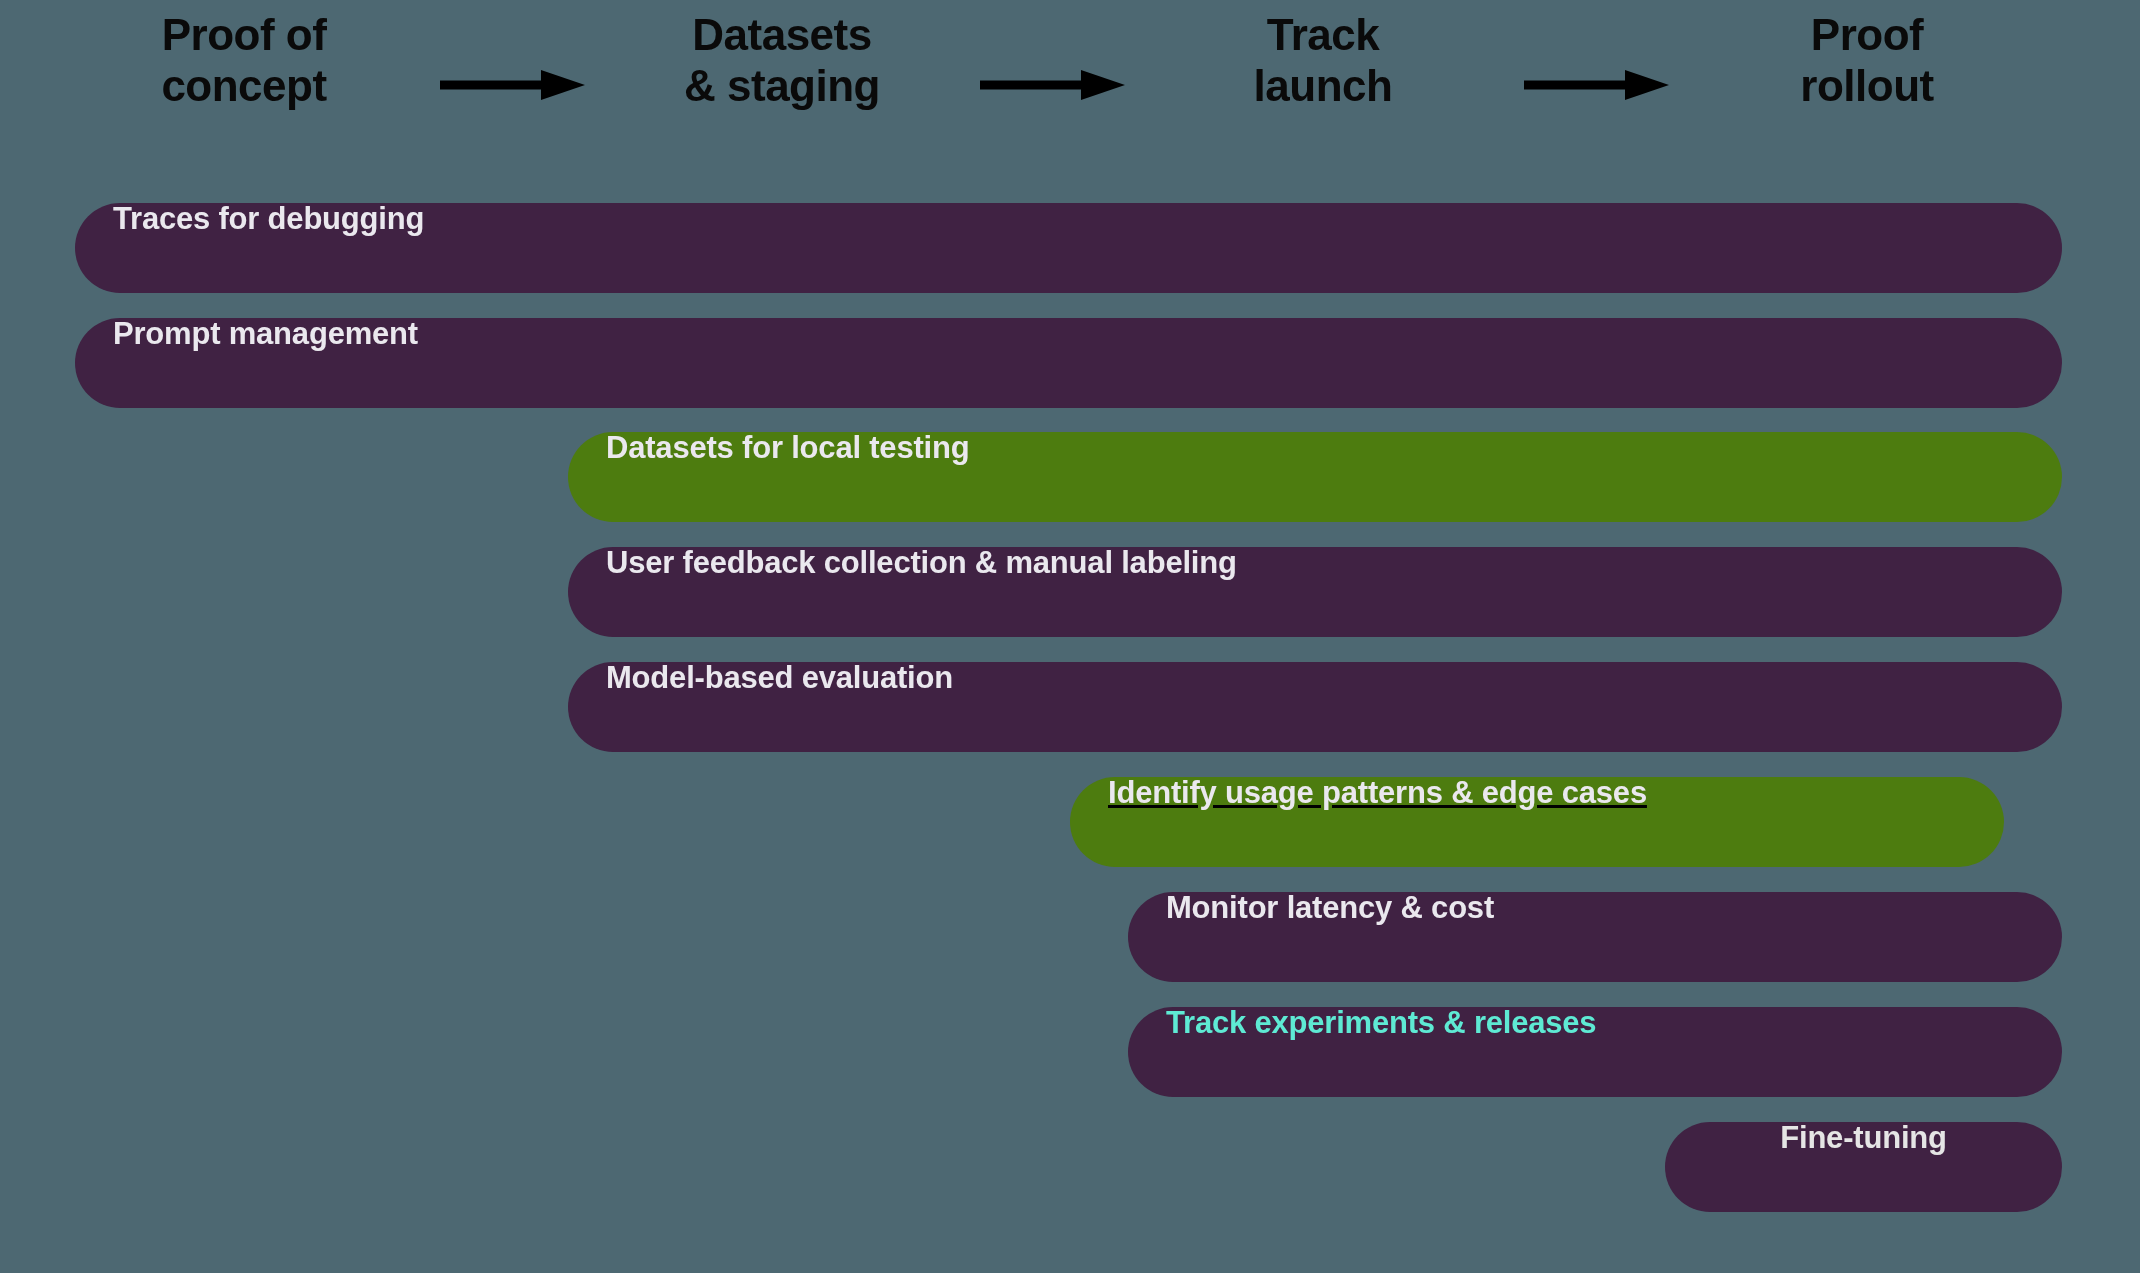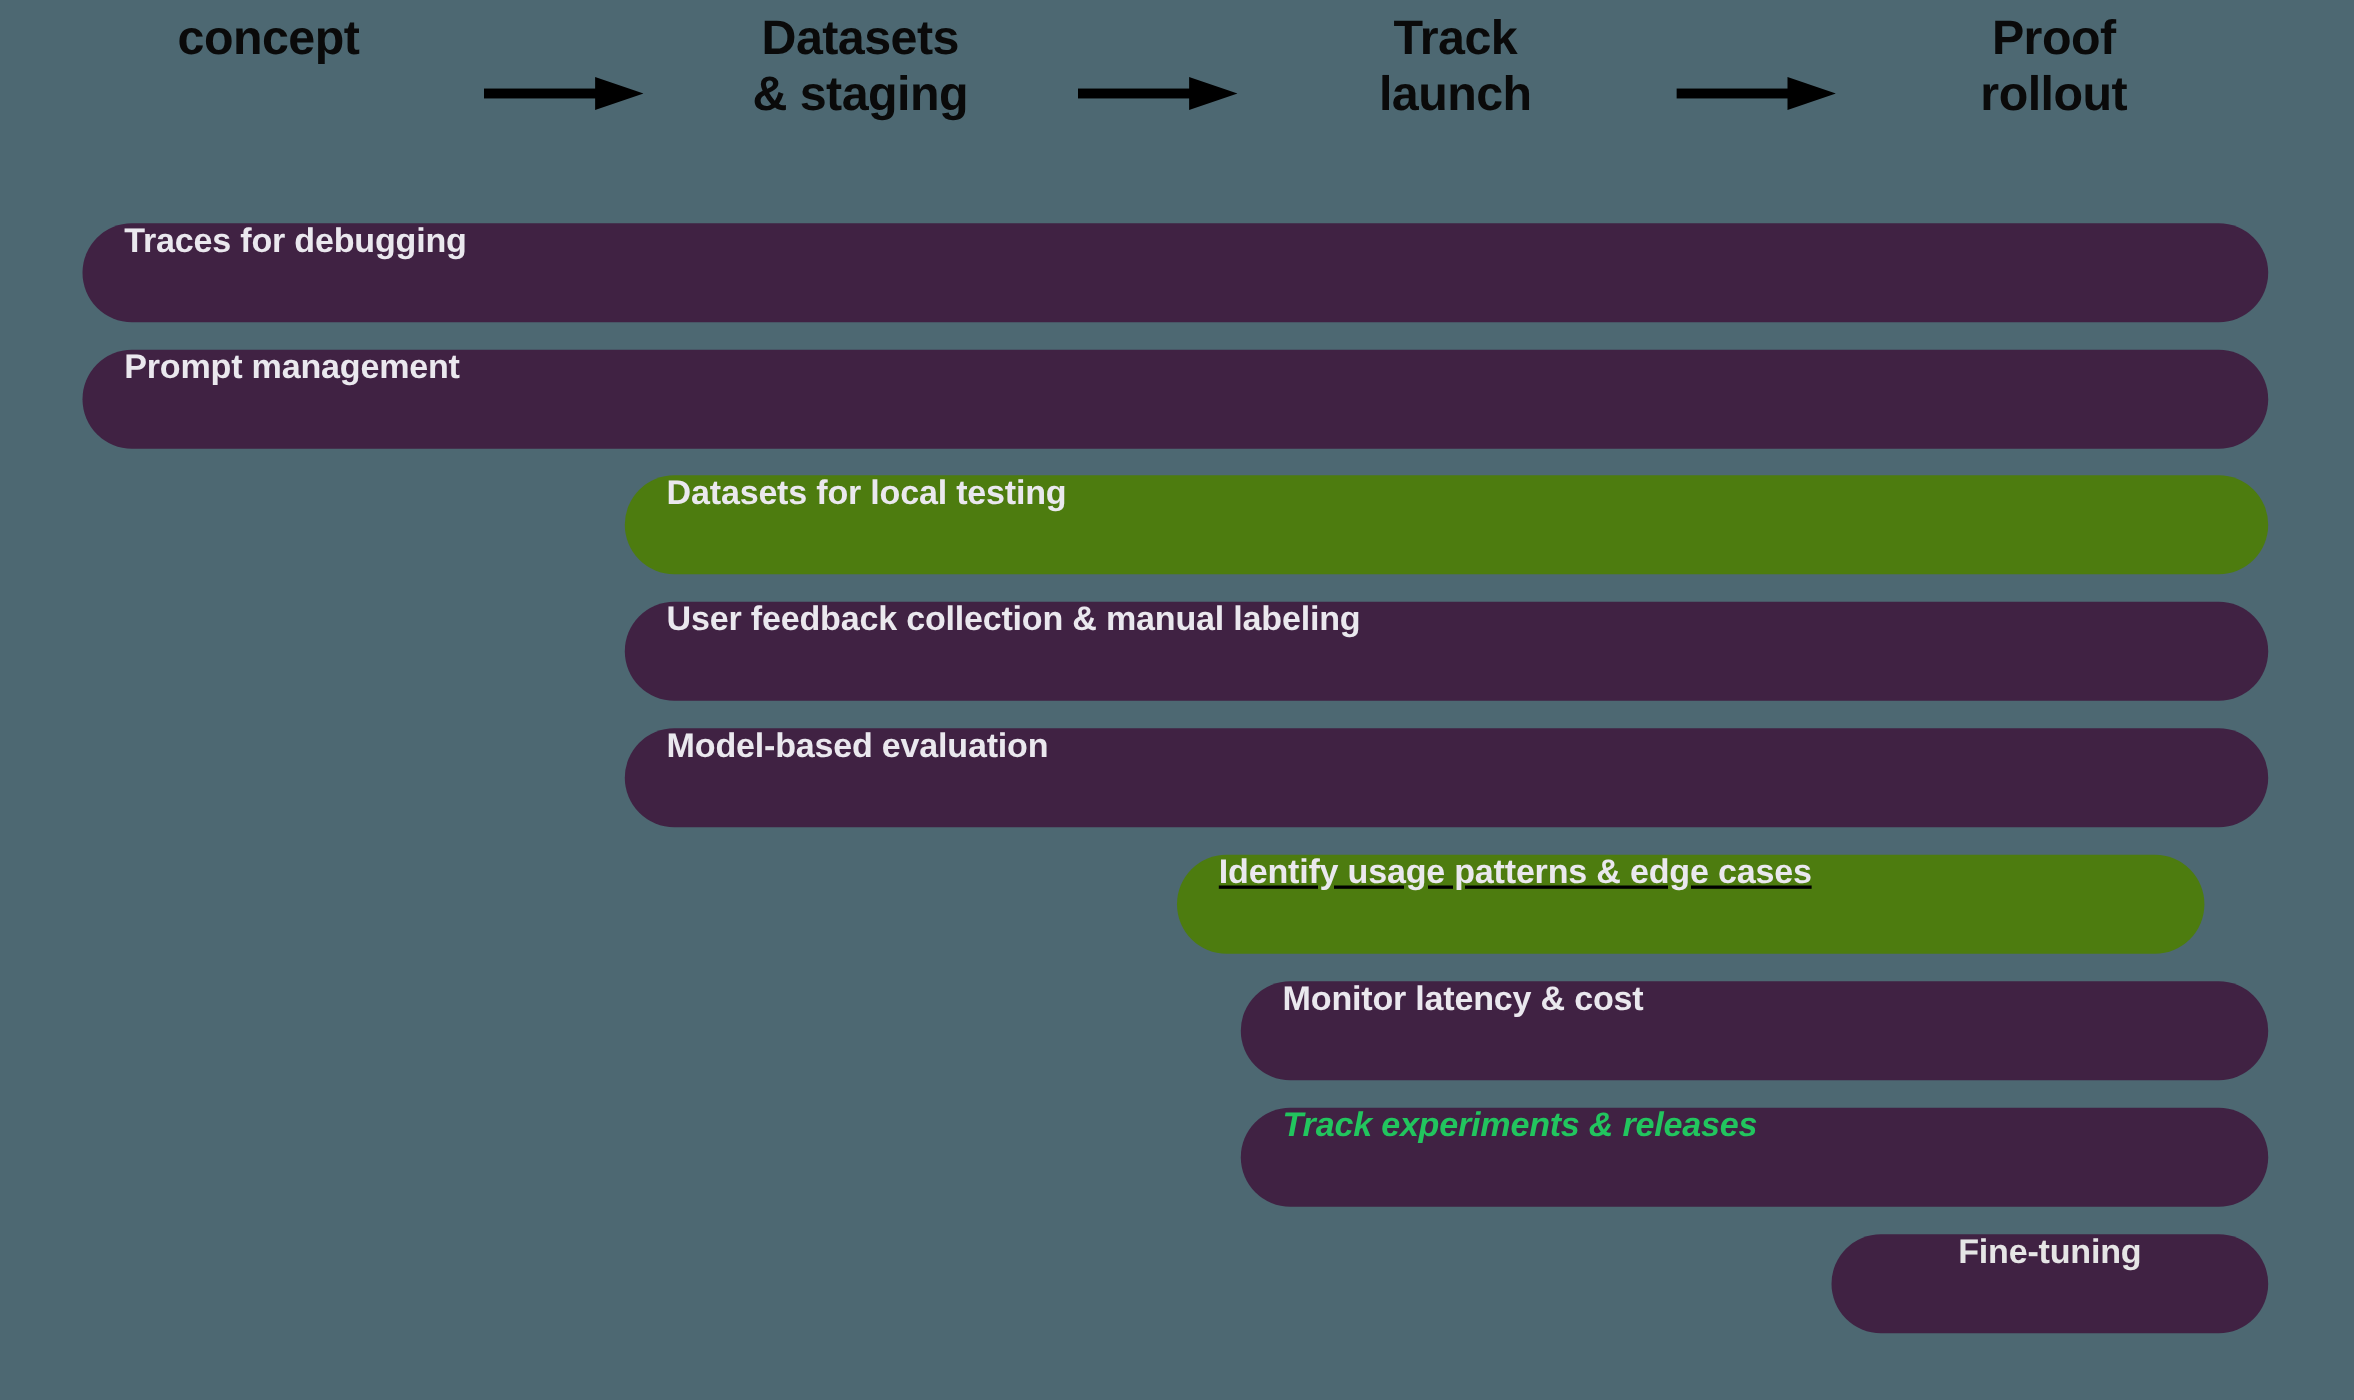--- a/index.html
+++ b/index.html
@@ -69,21 +69,21 @@
   }
 </style>
 </head>
 <body>
 
 <div id="stage">
 
   <div class="header-row"></div>
 
   <div id="stage-labels">
-      <div class="stage-label" style="width: 340px; left: 74px; color: rgb(10, 10, 10);"><span class="ln">concept</span></div>
+      <div class="stage-label" style="width: 340px; left: 74px; color: rgb(10, 10, 10);"><span class="ln">Proof of</span><span class="ln">concept</span></div>
       <div class="stage-label" style="width: 340px; left: 612px; color: rgb(10, 10, 10);"><span class="ln">Datasets</span><span class="ln">&amp; staging</span></div>
       <div class="stage-label" style="width: 340px; left: 1153px; color: rgb(10, 10, 10);"><span class="ln">Track</span><span class="ln">launch</span></div>
       <div class="stage-label" style="width: 340px; left: 1697px; color: rgb(10, 10, 10);"><span class="ln">Proof</span><span class="ln">rollout</span></div>
     </div>
   <div id="arrows">
       <div class="arrow" style="left: 440px; width: 145px;">
         <svg width="145" height="30" viewBox="0 0 145 30">
           <rect x="0" y="10.5" width="105" height="9" fill="#000000"></rect>
           <polygon points="101,0 145,15 101,30" fill="#000000"></polygon>
         </svg>
@@ -117,20 +117,20 @@
       <div class="pill left" style="left: 568px; top: 662px; width: 1494px; background: rgb(64, 34, 67);">
         <span class="pill-label" style="color: rgb(234, 232, 238);">Model-based evaluation</span>
       </div>
       <div class="pill left" style="left: 1070px; top: 777px; width: 934px; background: #4d7c0f; text-decoration: underline;">
         <span class="pill-label" style="color: rgb(234, 232, 238);">Identify usage patterns &amp; edge cases</span>
       </div>
       <div class="pill left" style="left: 1128px; top: 892px; width: 934px; background: rgb(64, 34, 67);">
         <span class="pill-label" style="color: rgb(234, 232, 238);">Monitor latency &amp; cost</span>
       </div>
       <div class="pill left" style="left: 1128px; top: 1007px; width: 934px; background: rgb(64, 34, 67);">
-        <span class="pill-label" style="color: #22c55e; font-style: italic;">Track experiments &amp; releases</span>
+        <span class="pill-label" style="color: #5eead4;">Track experiments &amp; releases</span>
       </div>
       <div class="pill center" style="left: 1665px; top: 1122px; width: 397px; background: rgb(64, 34, 67);">
         <span class="pill-label" style="color: #e5e5e5;">Fine-tuning</span>
       </div>
     </div>
 
 </div>
 
 </body></html>

